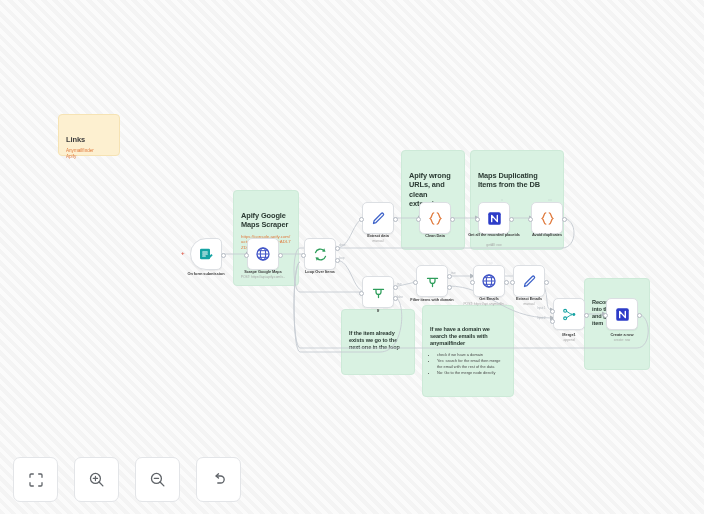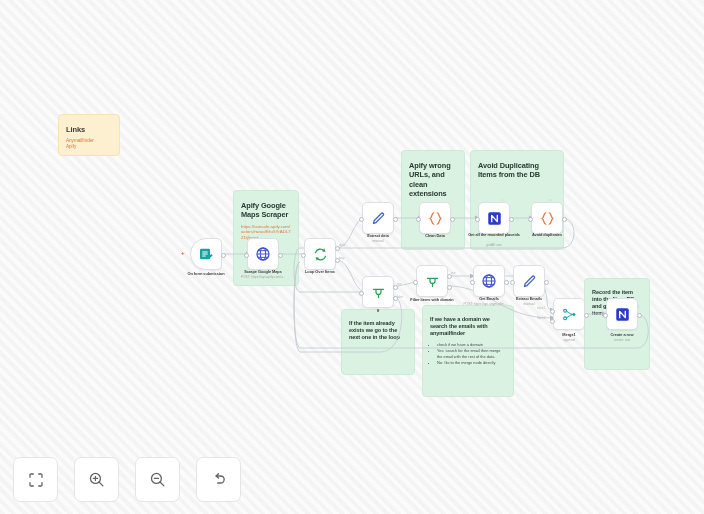--- a/index.html
+++ b/index.html
@@ -6,21 +6,21 @@
   body{
     width:704px;height:514px;overflow:hidden;
     font-family:"Liberation Sans",sans-serif;
     background-color:#f7f7f7;
     background-image:repeating-linear-gradient(45deg,#f4f4f4 0px,#f4f4f4 4px,#fbfbfb 4px,#fbfbfb 8px);
     position:relative;
   }
   #canvas{position:absolute;inset:0;}
 
   
-  .sticky{position:absolute;border-radius:4px;box-sizing:border-box;padding:10px 7px;}
+  .sticky{position:absolute;border-radius:4px;box-sizing:border-box;padding:20px 7px;}
   .sticky .s-title{font-weight:bold;line-height:1.25;letter-spacing:-.1px;}
   .sticky .s-body{line-height:1.3;}
   .sticky-yellow{background:#fdf0d0;border:1px solid #f6e3b4;}
   .sticky-yellow .s-title{font-size:7.5px;color:#3b3b3b;margin-bottom:4px;}
   .sticky-yellow .s-body{font-size:4.6px;color:#e07a3d;}
   .sticky-green{background:#d9f2e2;border:1px solid #cdead8;}
   .sticky-green .s-title{font-size:7.4px;color:#2b3a33;}
   .sticky-green .s-body{font-size:4.4px;color:#444;}
   .sticky-green ul{margin:5px 0 0 0;padding-left:7px;}
   .sticky-green li{font-size:3.9px;color:#4a4a4a;line-height:1.55;}
@@ -64,21 +64,21 @@
   <div class="sticky sticky-green" style="left:233px;top:190px;width:66px;height:96px;">
     <div class="s-title">Apify Google Maps Scraper</div>
     <div class="s-body" style="color:#e07a3d;margin-top:4px;word-break:break-all;">https://console.apify.com/actors/nwua9Gu5YrADL7ZDj/input</div>
   </div>
 
   <div class="sticky sticky-green" style="left:401px;top:150px;width:64px;height:100px;">
     <div class="s-title">Apify wrong URLs, and clean extensions</div>
   </div>
 
   <div class="sticky sticky-green" style="left:470px;top:150px;width:94px;height:100px;">
-    <div class="s-title">Avoid Duplicating Items from the DB</div>
+    <div class="s-title">Maps Duplicating Items from the DB</div>
   </div>
 
   <div class="sticky sticky-green" style="left:341px;top:309px;width:74px;height:66px;">
     <div class="s-title" style="font-size:5.6px;font-weight:bold;color:#2b3a33;">If the item already exists we go to the next one in the loop</div>
   </div>
 
   <div class="sticky sticky-green" style="left:422px;top:305px;width:92px;height:92px;">
     <div class="s-title" style="font-size:5.6px;">If we have a domain we search the emails with anymailfinder</div>
     <ul>
       <li>check if we have a domain</li>

